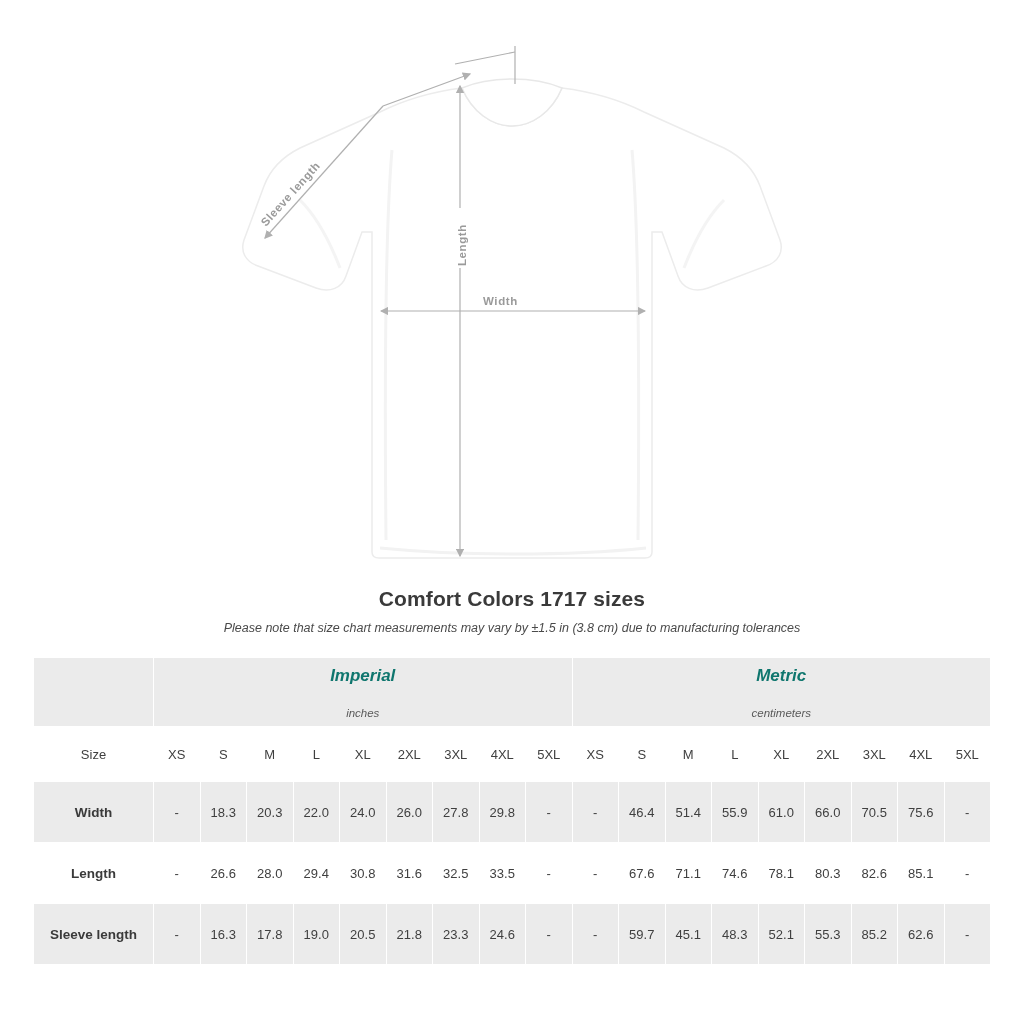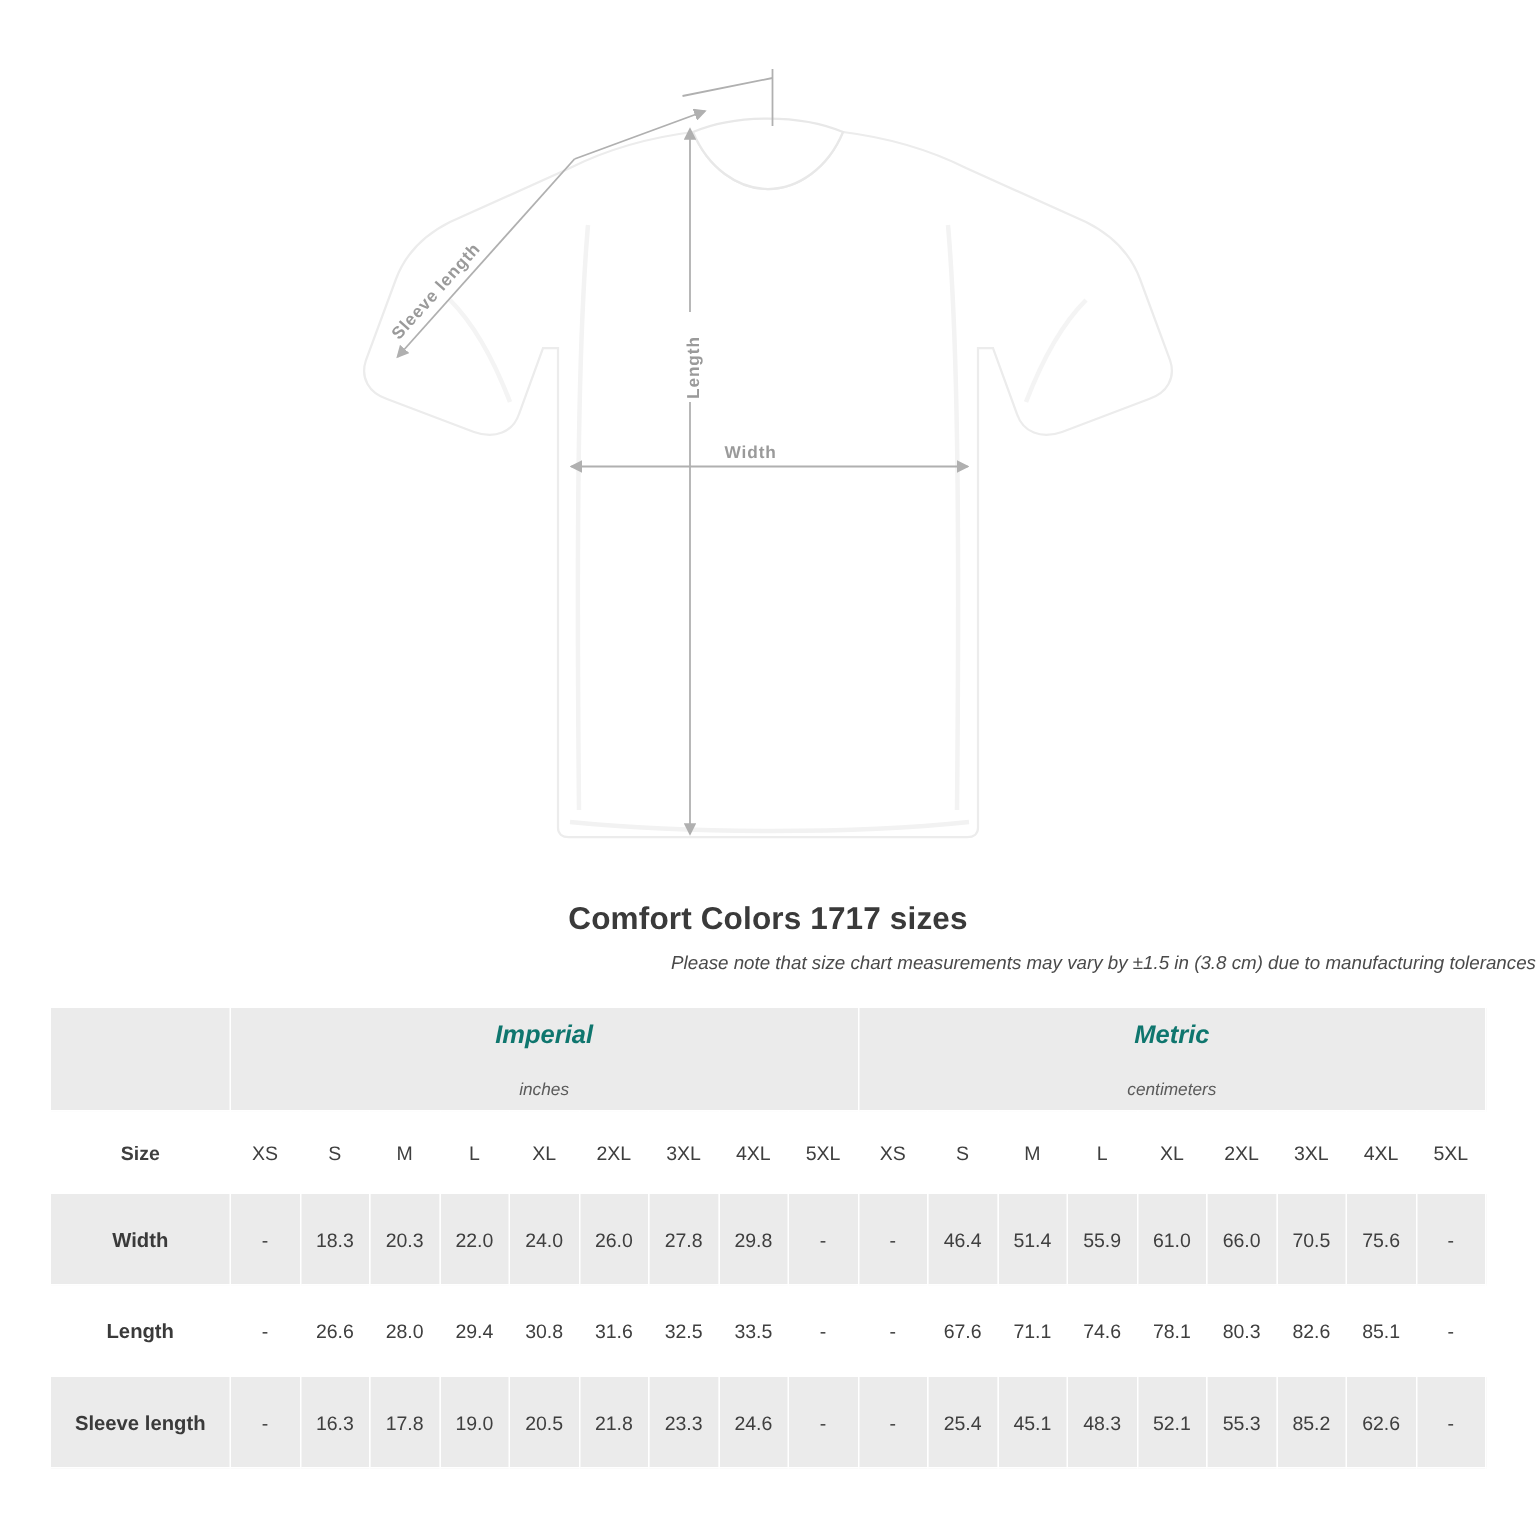--- a/index.html
+++ b/index.html
@@ -27,34 +27,33 @@
     width: 1024px;
     height: 585px;
   }
   .illustration svg {
     display: block;
   }
 
   
   .title-block {
     text-align: center;
-    margin-top: 16px;
+    margin-top: 2px;
   }
   .chart-title {
     font-size: 21px;
     font-weight: bold;
     color: #3a3a3a;
     letter-spacing: 0.1px;
   }
   .chart-note {
     font-size: 12.5px;
     font-style: italic;
     color: #4a4a4a;
     margin-top: 10px;
-    text-align: right;
   }
 
   
   .table-wrap {
     margin: 22px 33px 0 33px;
   }
   table.sizes {
     border-collapse: collapse;
     width: 958px;
     table-layout: fixed;
@@ -89,21 +88,21 @@
 
   
   .size-row td {
     background: #ffffff;
     height: 52px;
     font-weight: bold;
     font-size: 12.5px;
     color: #3a3a3a;
   }
   .size-row td.rowlabel {
-    font-weight: bold;
+    font-weight: normal;
     font-size: 13px;
   }
 
   
   .data-row td {
     height: 58px;
     font-size: 13px;
   }
   .data-row.shade td {
     background: #ebebeb;
@@ -321,21 +320,21 @@
         <td>-</td>
         <td>16.3</td>
         <td>17.8</td>
         <td>19.0</td>
         <td>20.5</td>
         <td>21.8</td>
         <td>23.3</td>
         <td>24.6</td>
         <td>-</td>
         <td>-</td>
-        <td>25.4</td>
+        <td>59.7</td>
         <td>45.1</td>
         <td>48.3</td>
         <td>52.1</td>
         <td>55.3</td>
         <td>85.2</td>
         <td>62.6</td>
         <td>-</td>
       </tr>
     </tbody>
       </table>

